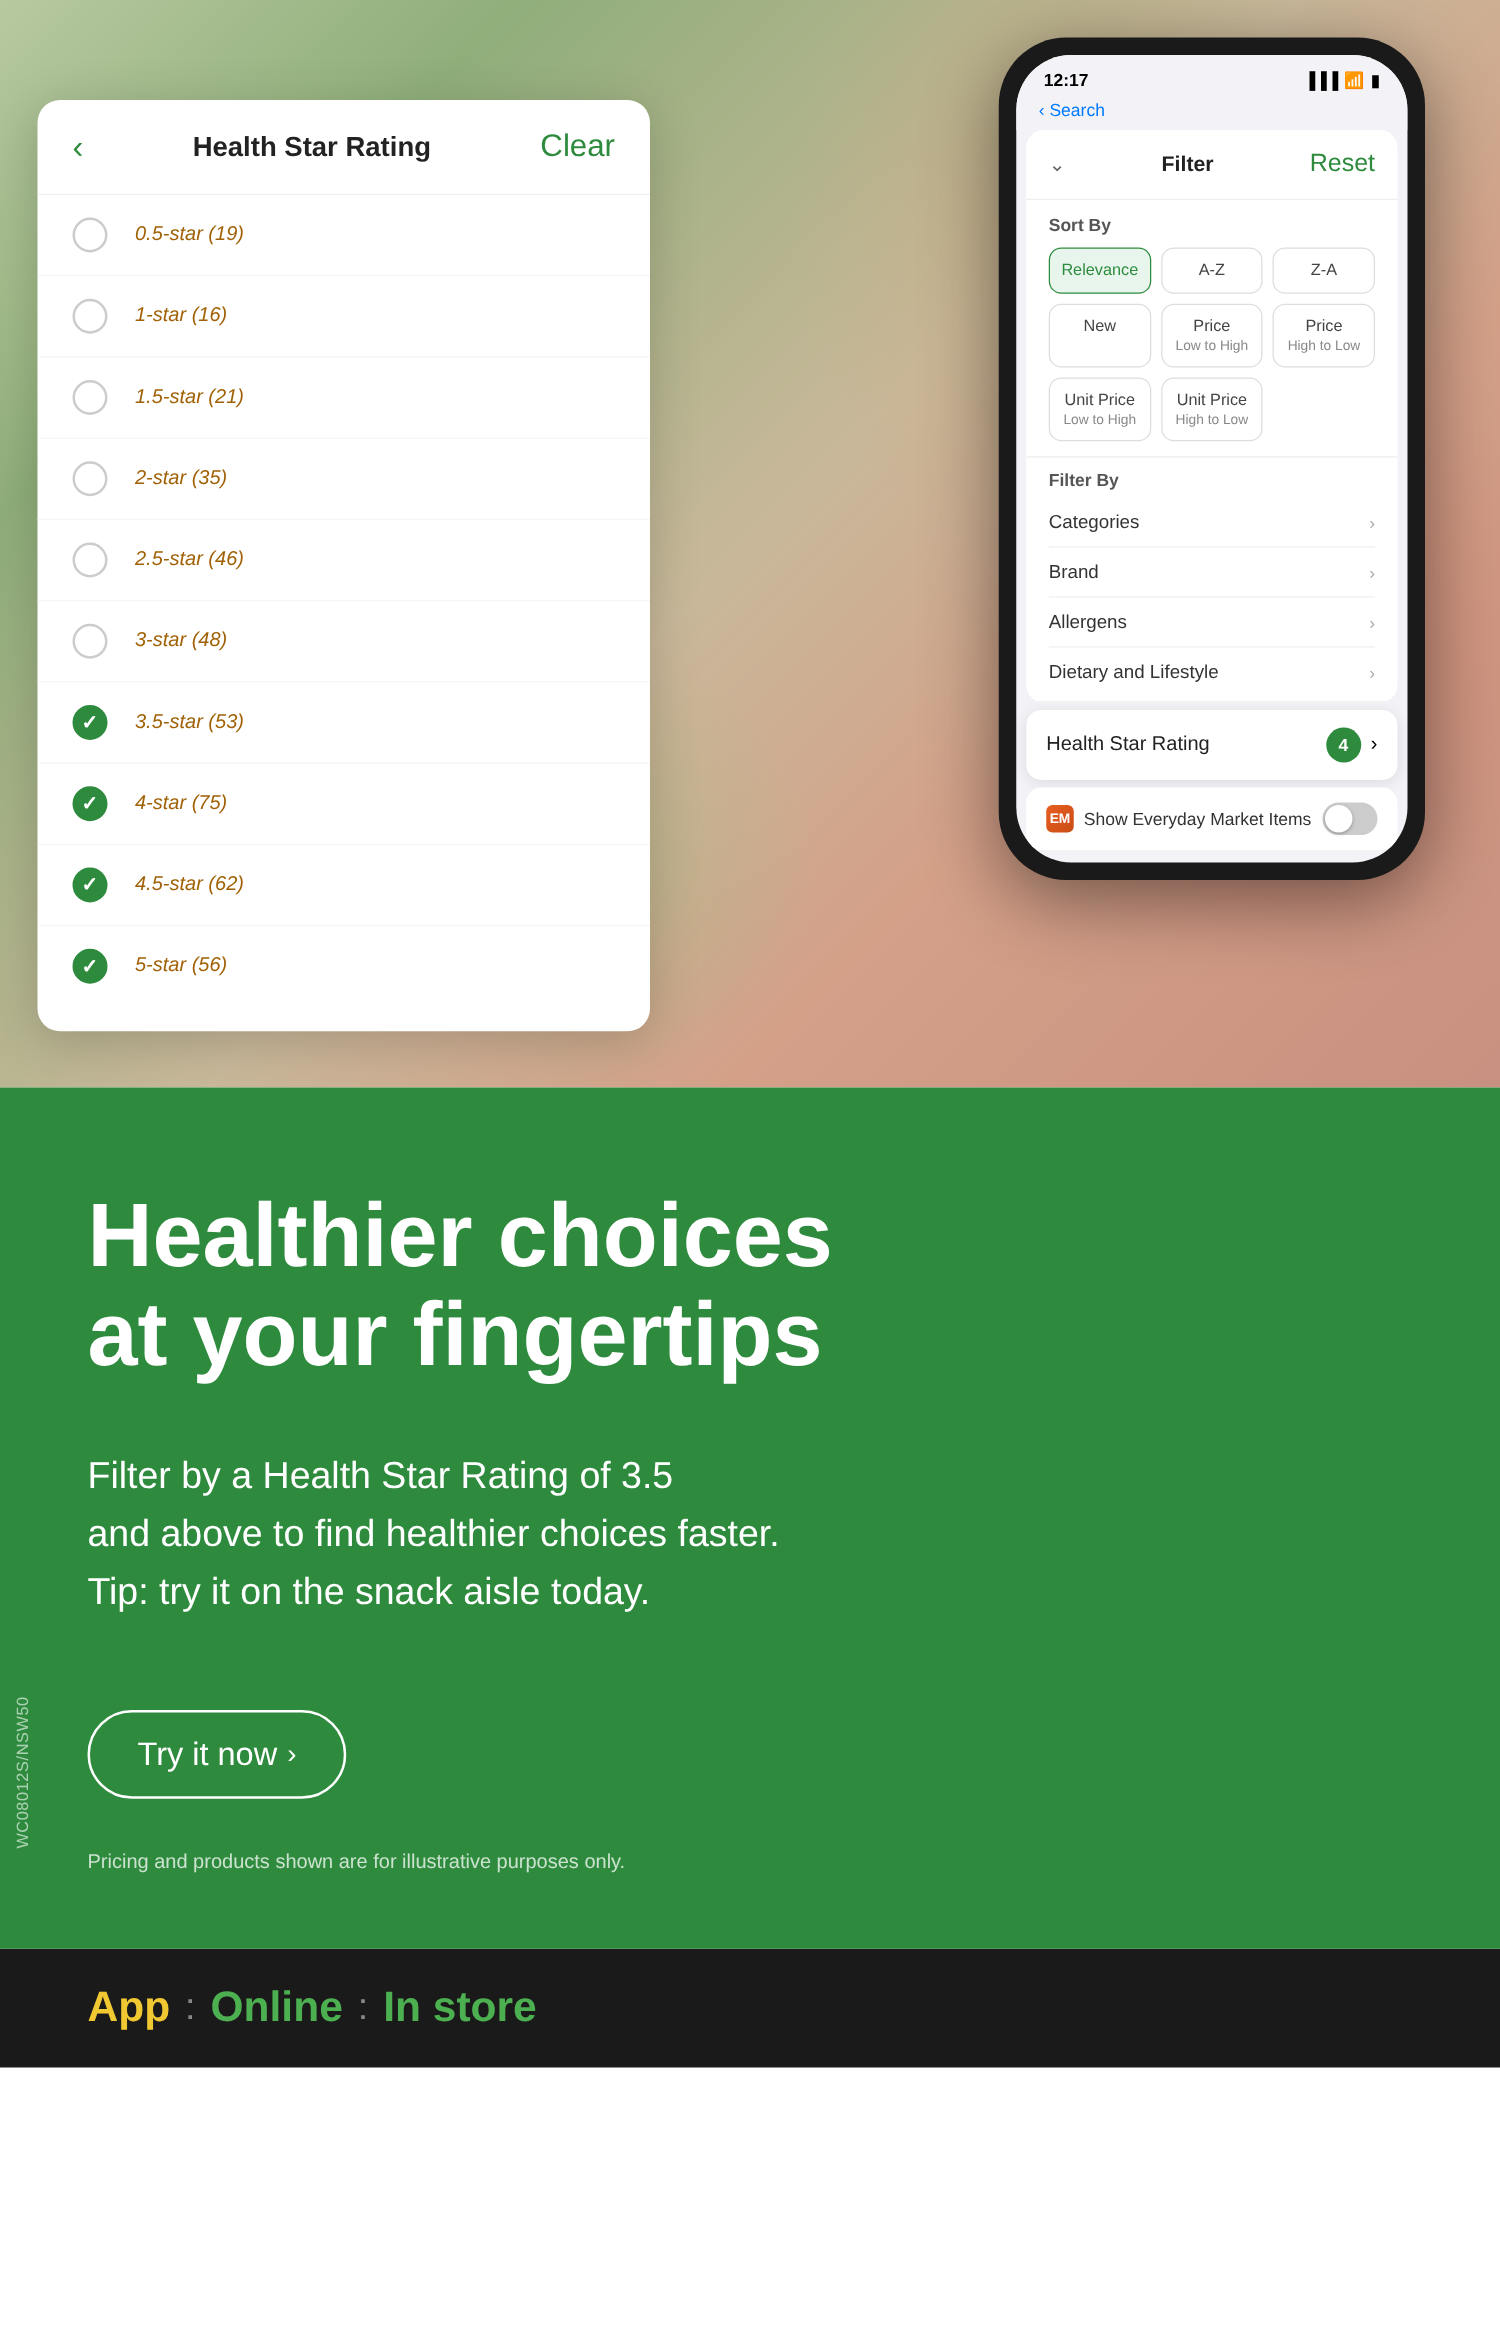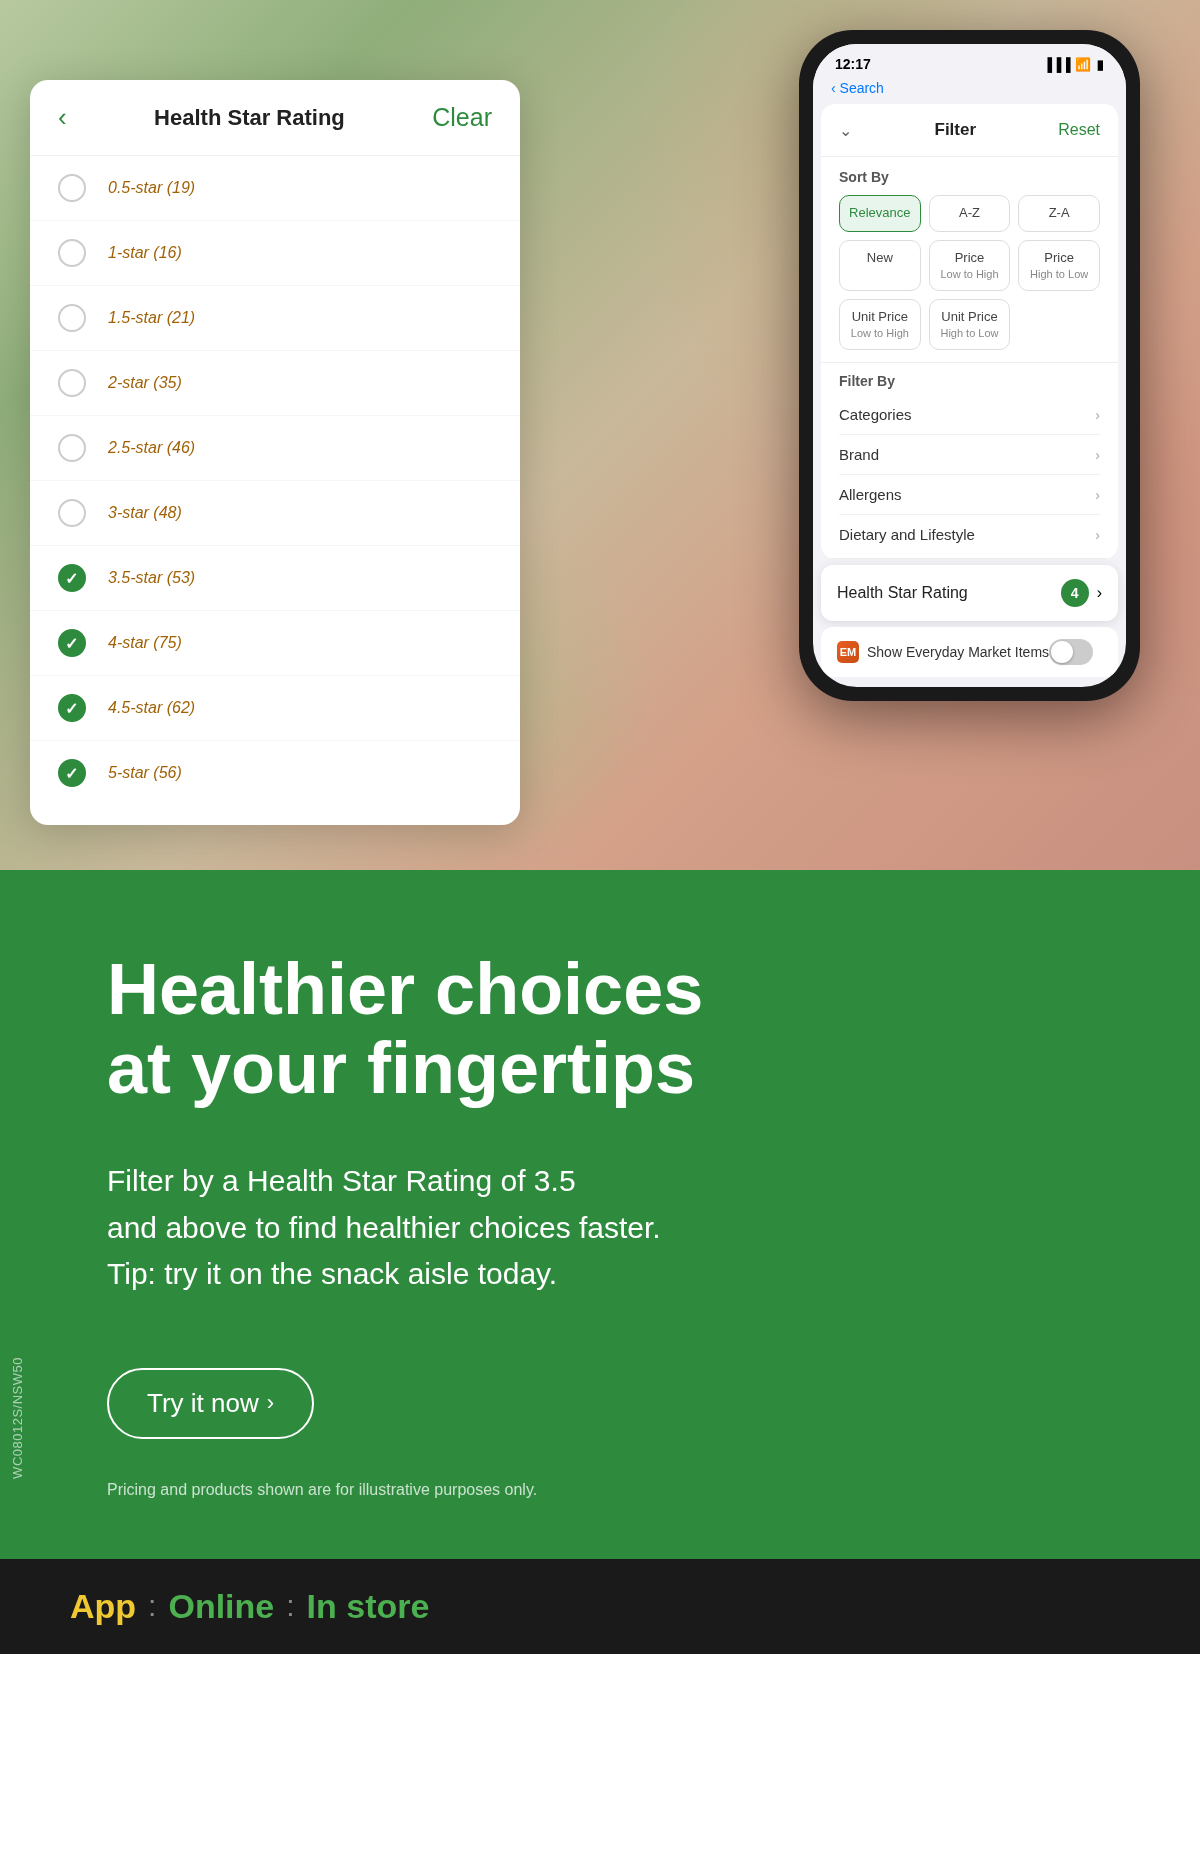--- a/index.html
+++ b/index.html
@@ -160,21 +160,21 @@
       color: #666;
       font-size: 16px;
     }
     .filter-title-text {
       font-size: 17px;
       font-weight: 600;
       color: #222;
     }
     .filter-reset {
       color: #2e8b3e;
-      font-size: 16px;
+      font-size: 20px;
       font-weight: 500;
     }
 
     .sort-by-section {
       padding: 12px 18px;
       border-bottom: 1px solid #eee;
     }
     .sort-by-label {
       font-size: 14px;
       font-weight: 600;
@@ -265,20 +265,21 @@
       font-size: 14px;
       font-weight: 700;
     }
 
     
     .market-row {
       background: #fff;
       margin: 6px 8px 10px 8px;
       border-radius: 12px;
       display: flex;
+      justify-content: space-between;
       align-items: center;
       padding: 12px 16px;
     }
     .market-label {
       display: flex;
       align-items: center;
       gap: 8px;
       font-size: 14px;
       color: #333;
     }
@@ -309,21 +310,21 @@
       width: 22px;
       height: 22px;
       border-radius: 50%;
       background: #fff;
       box-shadow: 0 1px 3px rgba(0,0,0,0.3);
     }
 
     
     .green-section {
       background: #2e8b3e;
-      padding: 80px 70px 60px 107px;
+      padding: 80px 70px 60px 70px;
       position: relative;
     }
     .green-headline {
       font-size: 72px;
       font-weight: 800;
       color: #fff;
       line-height: 1.1;
       margin-bottom: 50px;
     }
     .green-body {

